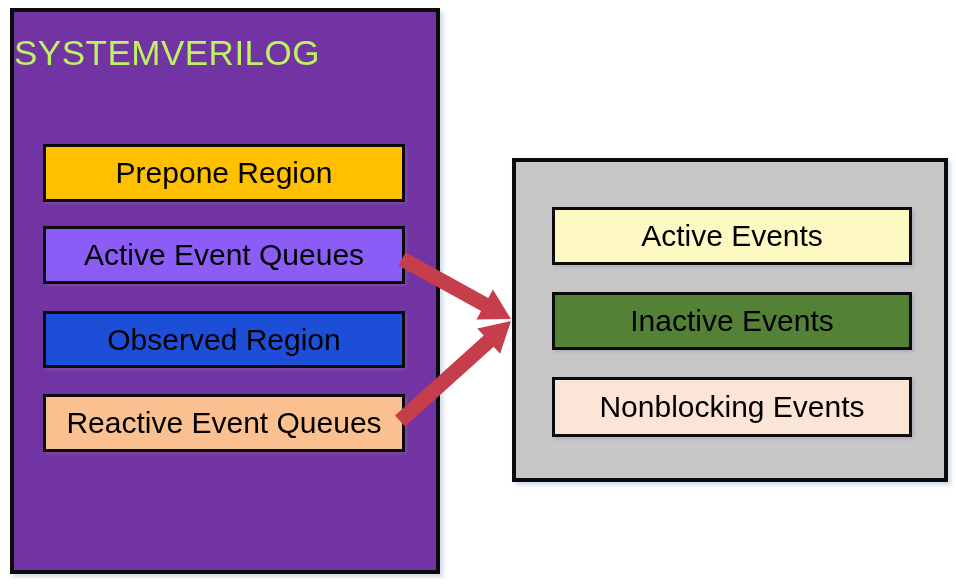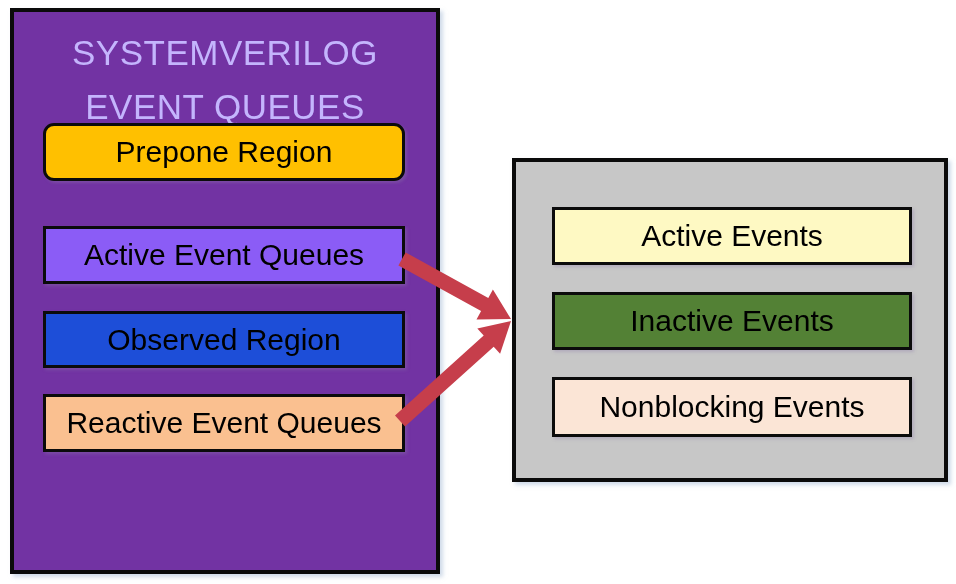--- a/index.html
+++ b/index.html
@@ -16,41 +16,40 @@
     position: absolute;
     border: 4px solid #0b0b0b;
     box-sizing: border-box;
     box-shadow: 3px 3px 4px rgba(170, 190, 215, 0.55);
   }
   #left-panel  { left: 10px;  top: 8px;   width: 430px; height: 566px; }
   #right-panel { left: 512px; top: 158px; width: 436px; height: 324px; }
 
   .panel-title {
     position: absolute; left: 0; top: 14px; width: 100%;
-    text-align: center;
-    color: #c4b5fd;
+    color: #bef264;
     font-size: 35px;
     line-height: 54px;
     letter-spacing: 0.5px;
     white-space: nowrap;
   }
 
   .node {
     position: absolute;
     border: 3px solid #0b0b0b;
     box-sizing: border-box;
     display: flex; align-items: center; justify-content: center;
     font-size: 30px;
     color: #000000;
     white-space: nowrap;
     box-shadow: 2px 2px 3px rgba(140, 120, 170, 0.35);
   }
 
   
-  #node-prepone   { left: 43px; top: 123px; width: 362px; height: 58px; border-radius: 11px; }
+  #node-prepone   { left: 43px; top: 144px; width: 362px; height: 58px; }
   #node-active-q  { left: 43px; top: 226px; width: 362px; height: 58px; }
   #node-observed  { left: 43px; top: 311px; width: 362px; height: 57px; }
   #node-reactive-q{ left: 43px; top: 394px; width: 362px; height: 58px; }
   #node-postpone  { left: 43px; top: 479px; width: 362px; height: 58px; }
 
   
   #node-active-e    { left: 552px; top: 207px; width: 360px; height: 58px; }
   #node-inactive-e  { left: 552px; top: 292px; width: 360px; height: 58px; }
   #node-nonblocking { left: 552px; top: 377px; width: 360px; height: 60px; }
 
@@ -61,21 +60,20 @@
   }
 </style>
 </head>
 <body>
 
 <div class="stage">
 
   <div class="panel" id="left-panel" style="background: rgb(114, 51, 163);">
     <div class="panel-title">
       <div>SYSTEMVERILOG</div>
-      <div>EVENT QUEUES</div>
     </div>
   </div>
 
   <div class="panel" id="right-panel" style="background: rgb(199, 199, 199);"></div>
 
   <div class="node" id="node-prepone" style="background: rgb(255, 192, 0);">Prepone Region</div>
 
   <div class="node" id="node-active-q" style="background: #8b5cf6;">Active Event Queues</div>
 
   <div class="node" id="node-observed" style="background: #1d4ed8;">Observed Region</div>

